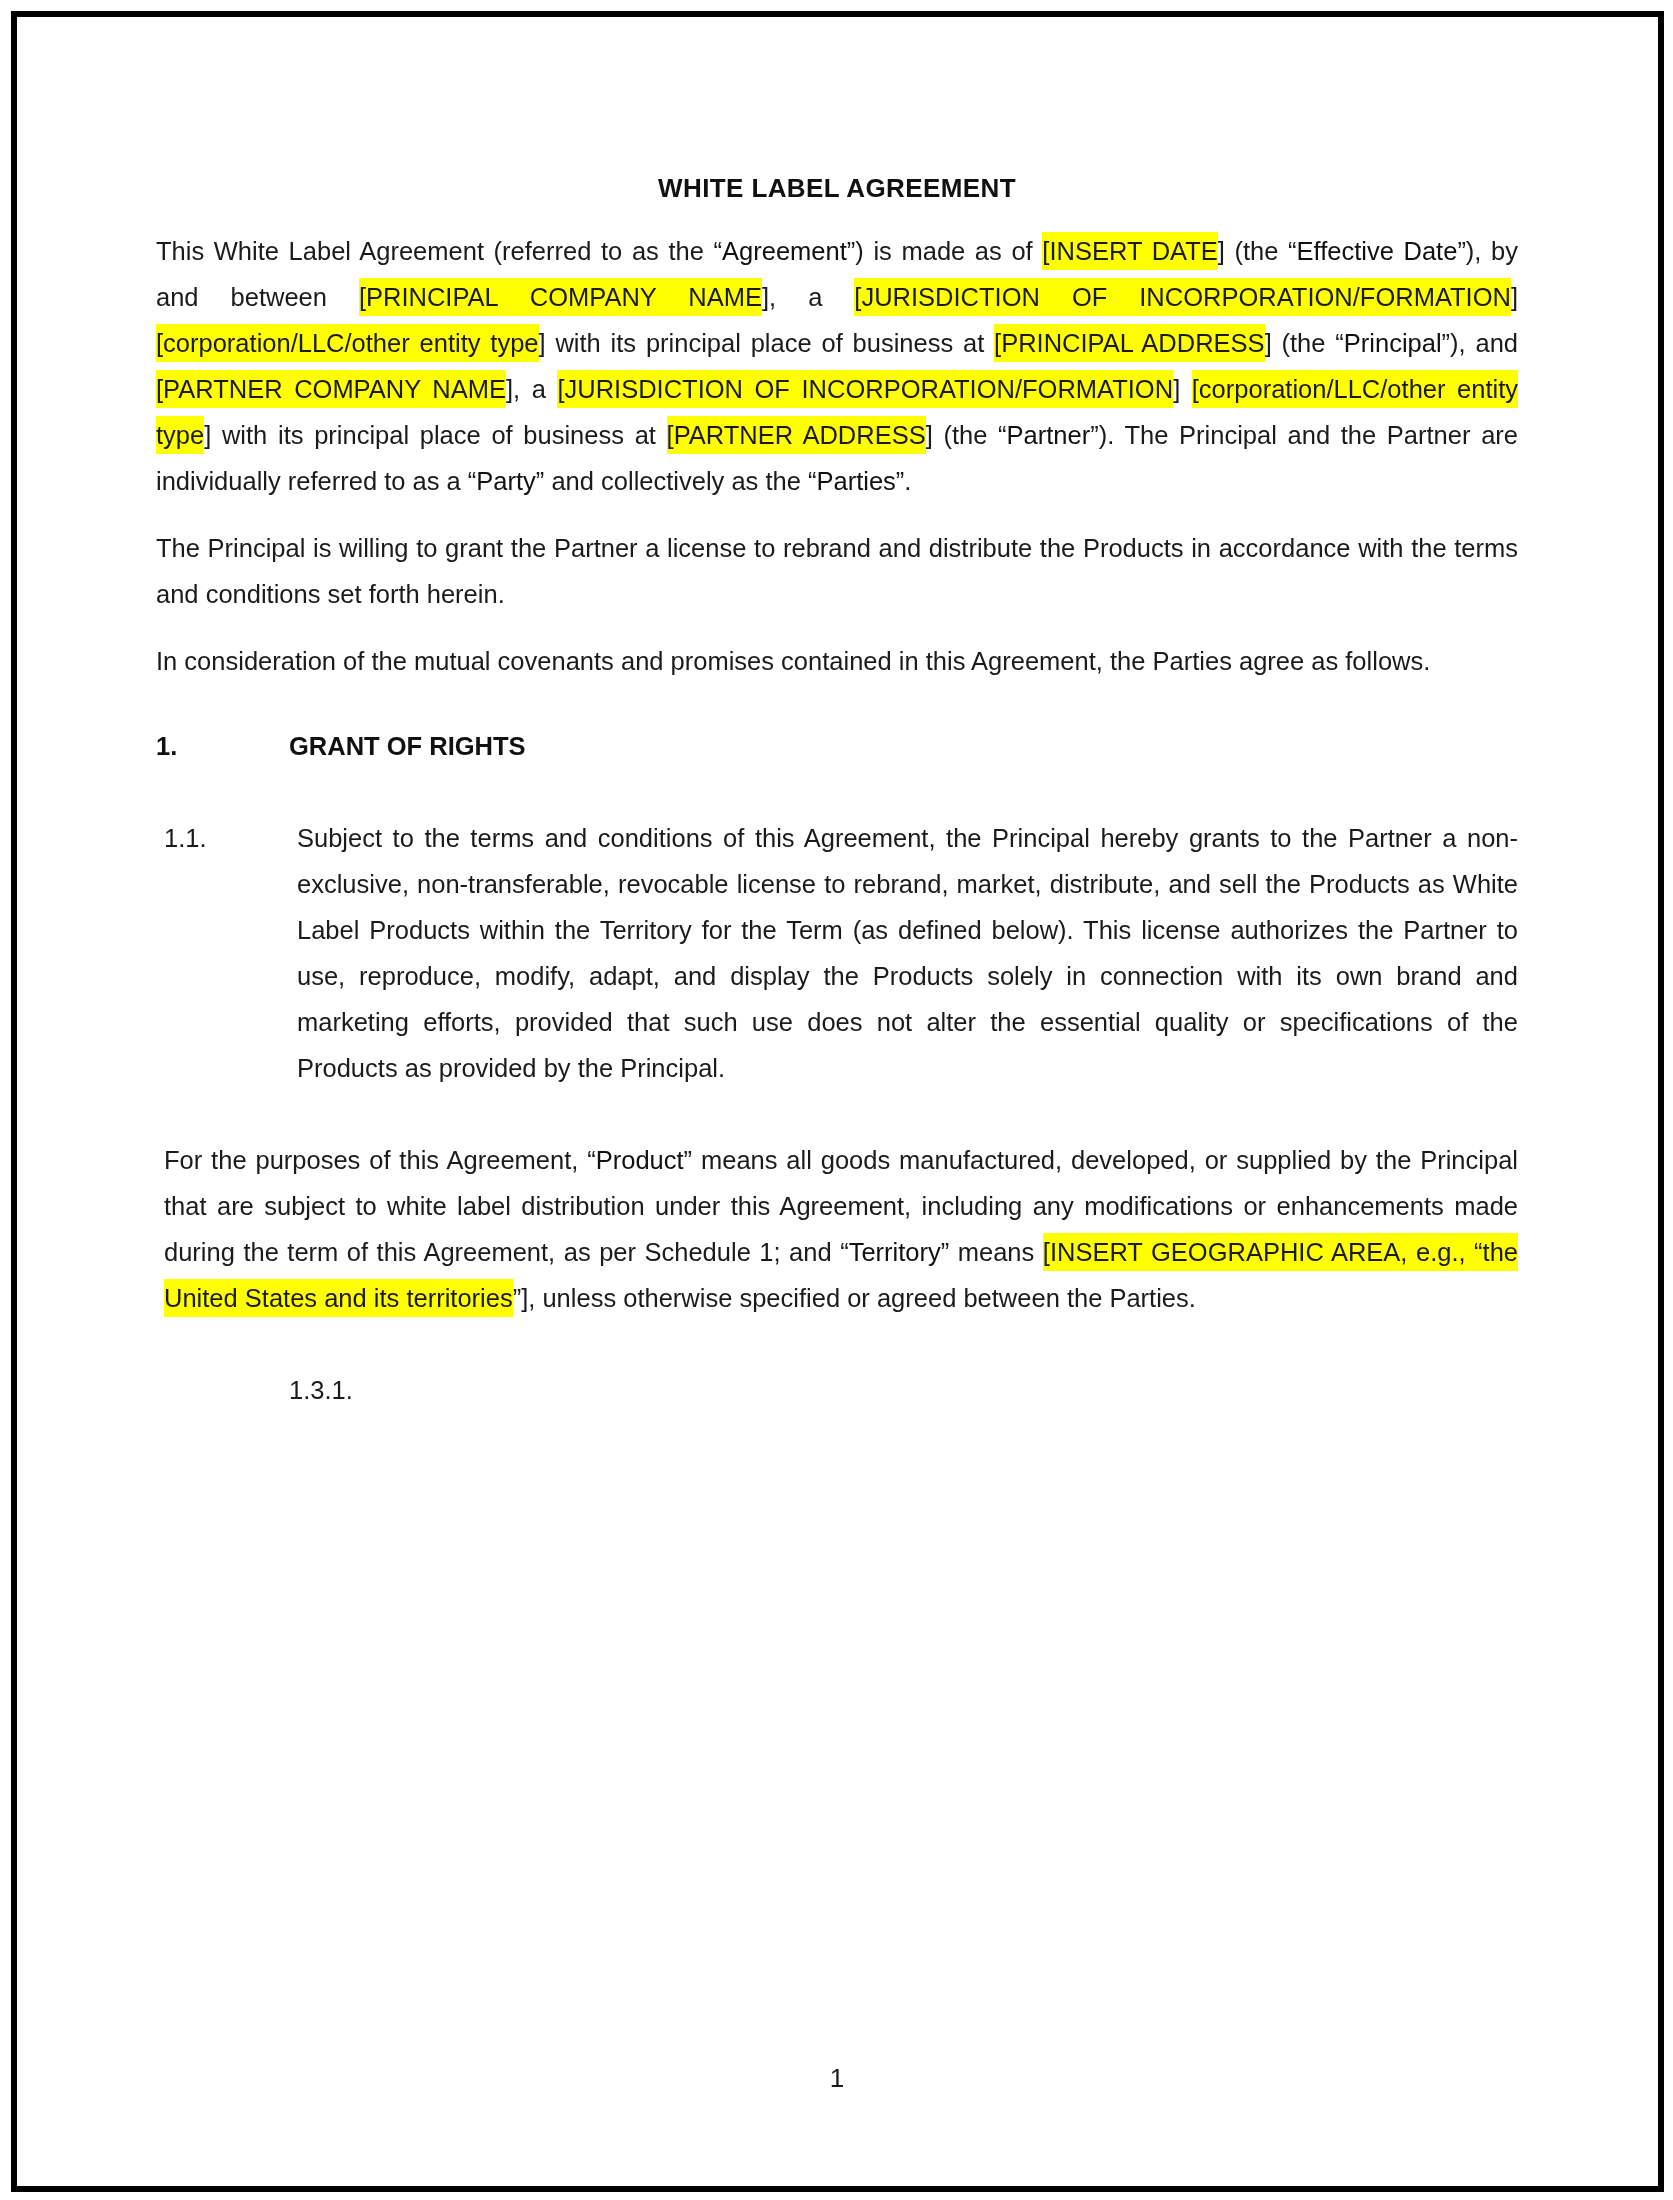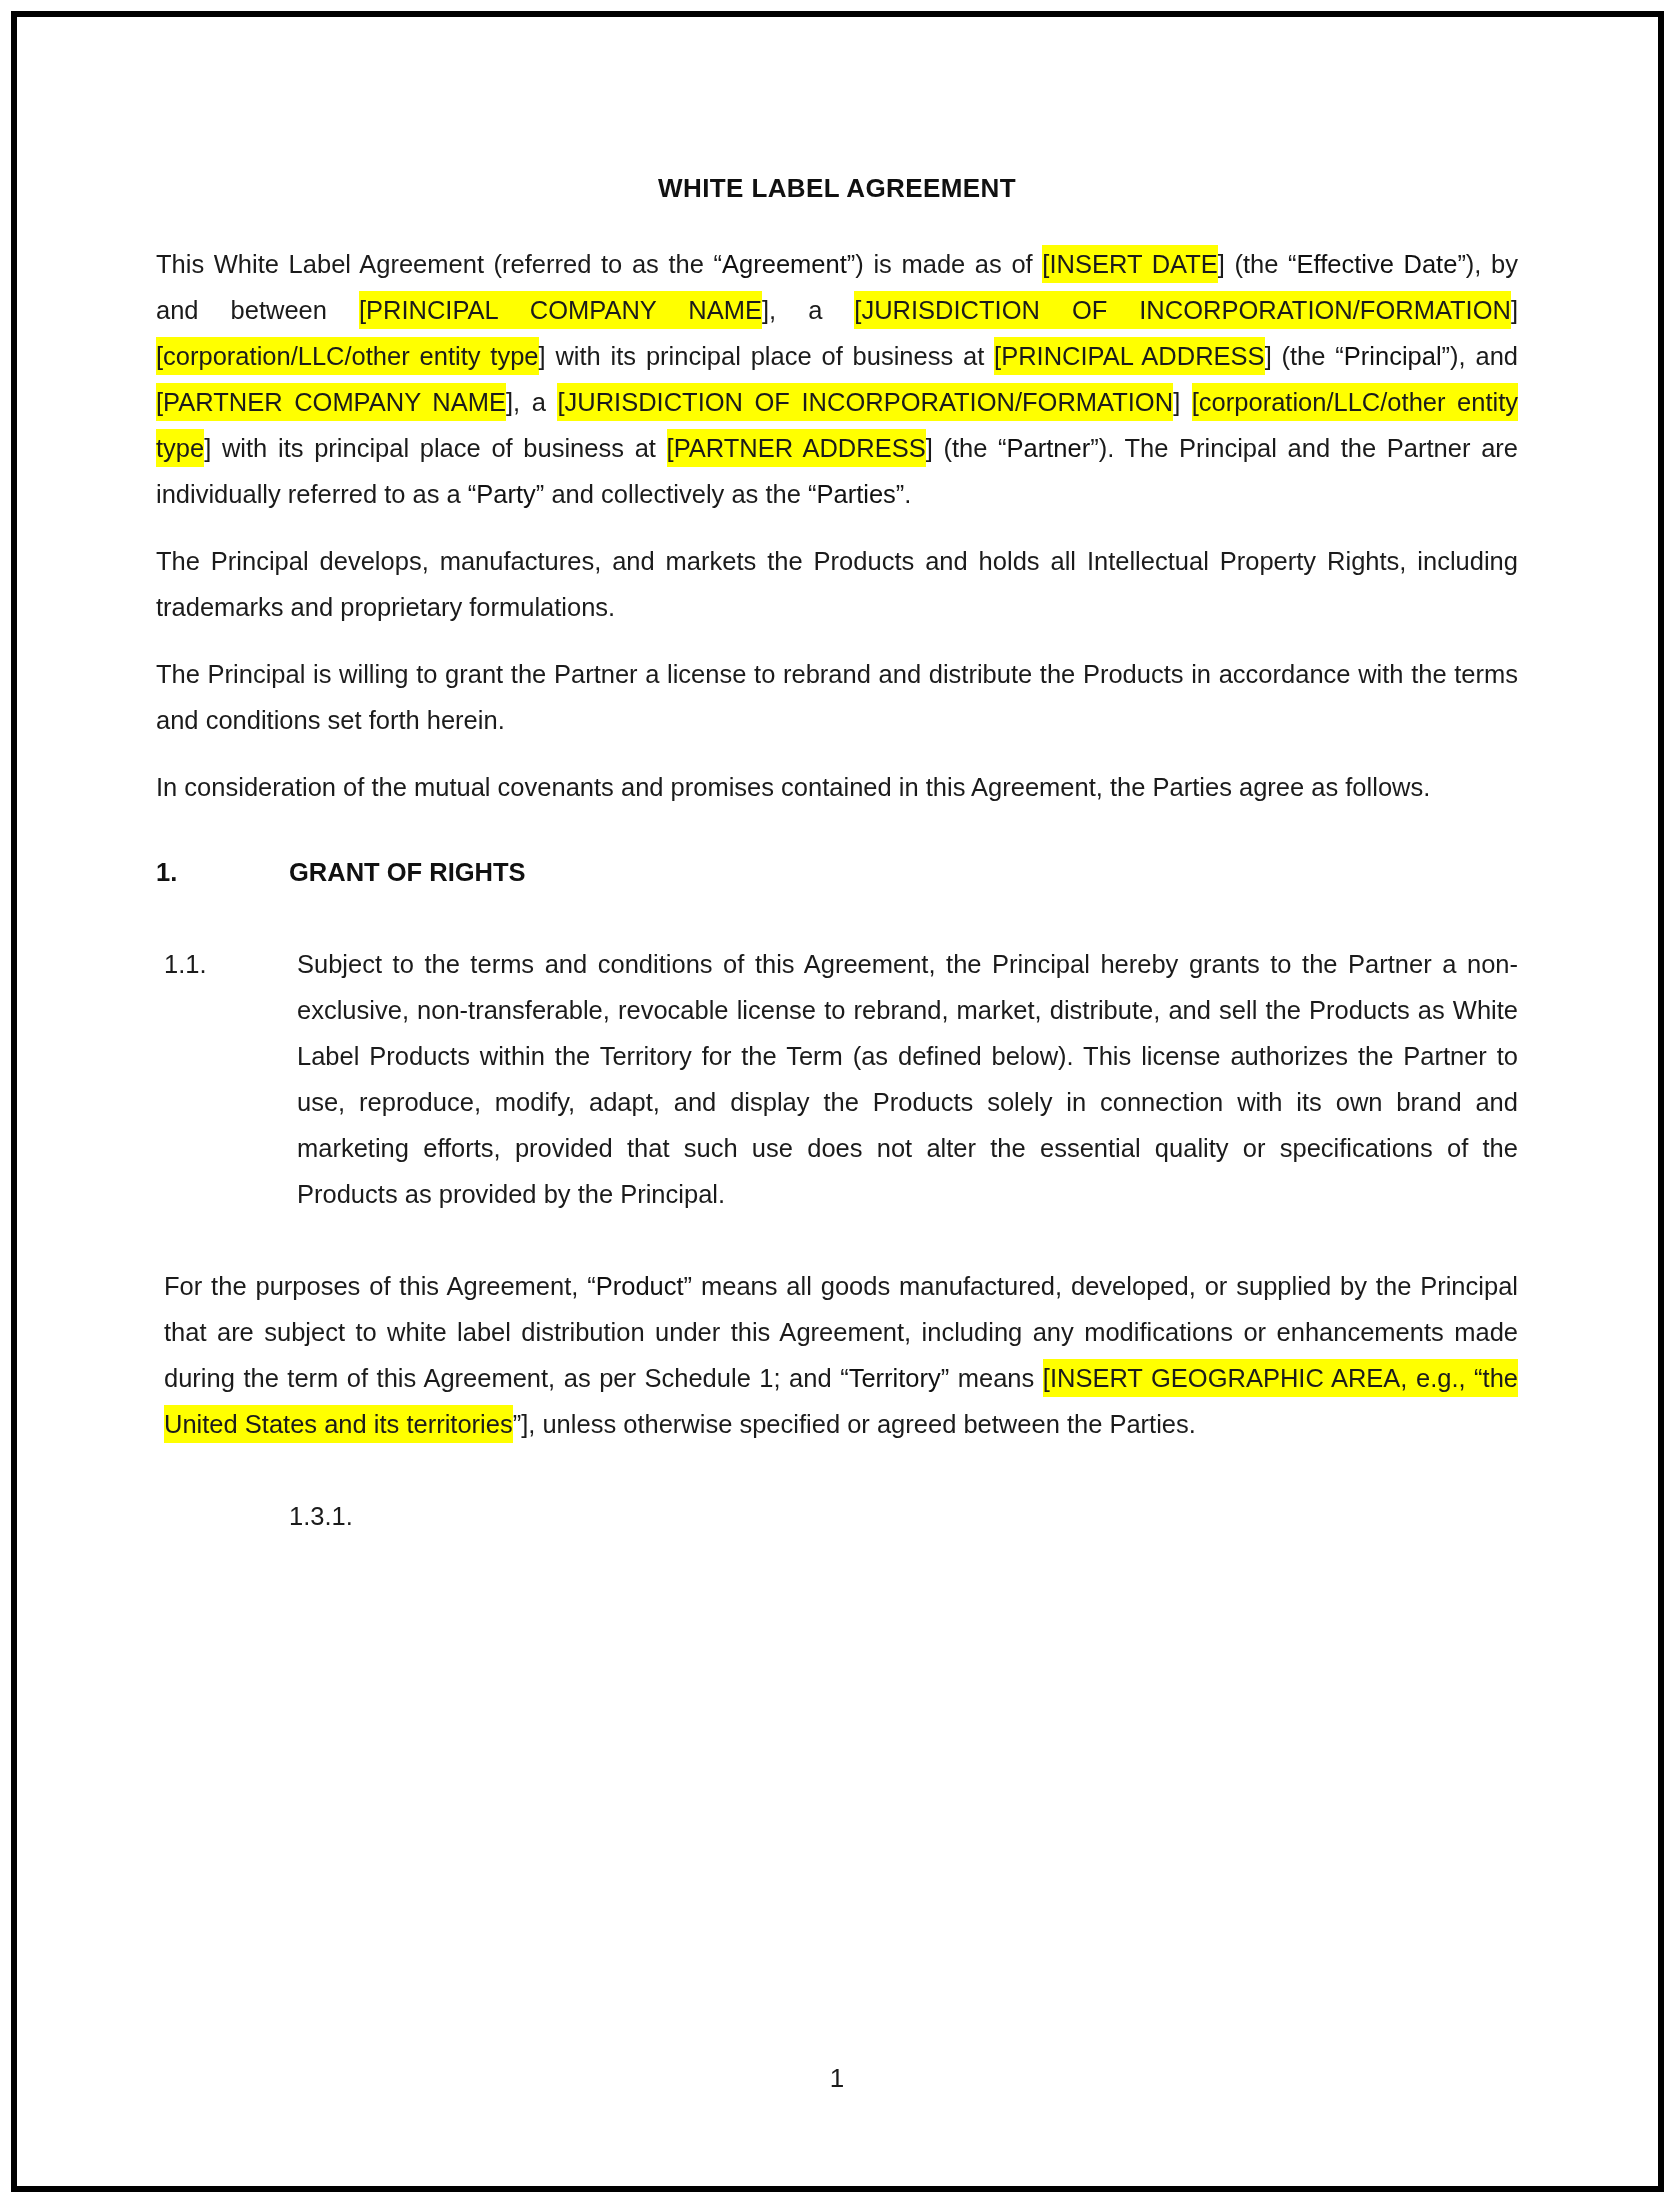--- a/index.html
+++ b/index.html
@@ -30,21 +30,21 @@
     left: 156px;
     right: 156px;
     top: 165px;
   }
   .doc-title {
     text-align: center;
     font-weight: bold;
     font-size: 26px;
     line-height: 46px;
     letter-spacing: 0.4px;
-    margin-bottom: 30px;
+    margin-bottom: 17px;
     color: #111111;
   }
   .para {
     font-size: 25.5px;
     line-height: 46px;
     text-align: justify;
     margin: 0 0 21px 0;
   }
   .heading-row {
     display: flex;
@@ -97,21 +97,20 @@
 
 <div class="page">
   <div class="page-frame"></div>
 
   <div class="content">
 
     <div class="doc-title">WHITE LABEL AGREEMENT</div>
 
     <p class="para"><span>This White Label Agreement (referred to as the “</span><span class="b">Agreement</span><span>”) is made as of </span><span class="h">[INSERT DATE</span><span>] (the “</span><span class="b">Effective Date</span><span>”), by and between </span><span class="h">[PRINCIPAL COMPANY NAME</span><span>], a </span><span class="h">[JURISDICTION OF INCORPORATION/FORMATION</span><span>] </span><span class="h">[corporation/LLC/other entity type</span><span>] with its principal place of business at </span><span class="h">[PRINCIPAL ADDRESS</span><span>] (the “</span><span class="b">Principal</span><span>”), and </span><span class="h">[PARTNER COMPANY NAME</span><span>], a </span><span class="h">[JURISDICTION OF INCORPORATION/FORMATION</span><span>] </span><span class="h">[corporation/LLC/other entity type</span><span>] with its principal place of business at </span><span class="h">[PARTNER ADDRESS</span><span>] (the “</span><span class="b">Partner</span><span>”). The Principal and the Partner are individually referred to as a “</span><span class="b">Party</span><span>” and collectively as the “</span><span class="b">Parties</span><span>”.</span></p>
 
-    <p class="para"><span>The Principal develops, manufactures, and markets the Products and holds all Intellectual Property Rights, including trademarks and proprietary formulations.</span></p>
 
 
     <p class="para"><span>The Principal is willing to grant the Partner a license to rebrand and distribute the Products in accordance with the terms and conditions set forth herein.</span></p>
 
     <p class="para"><span>In consideration of the mutual covenants and promises contained in this Agreement, the Parties agree as follows.</span></p>
 
     <div class="heading-row">
       <span class="num-col">1.</span>
       <span class="item-body">GRANT OF RIGHTS</span>
     </div>

